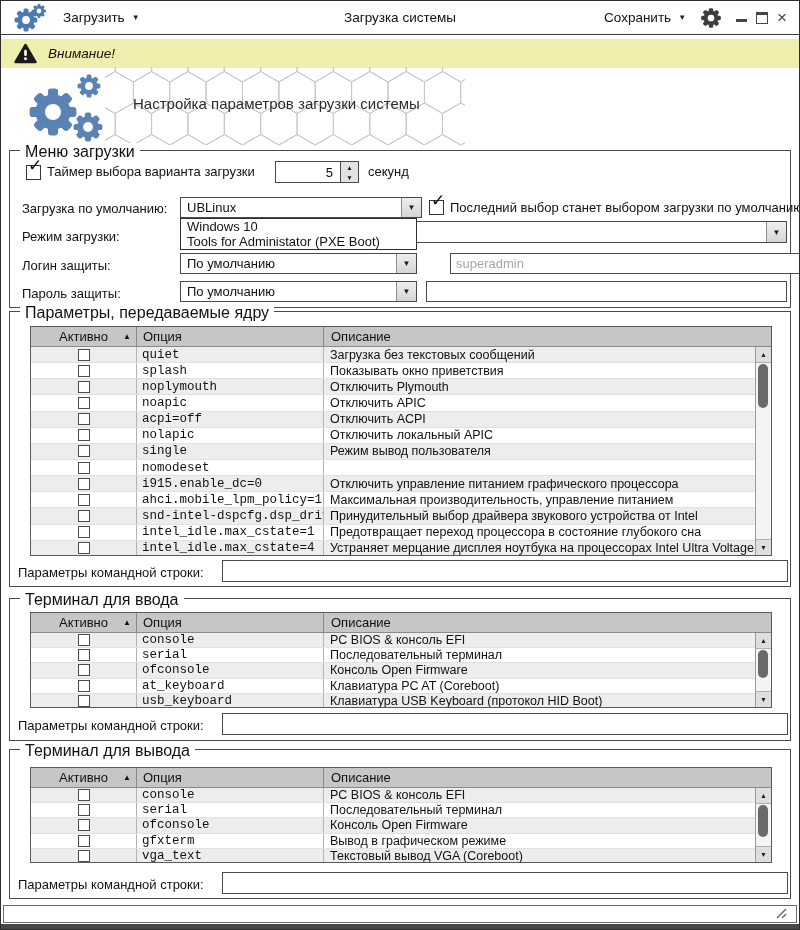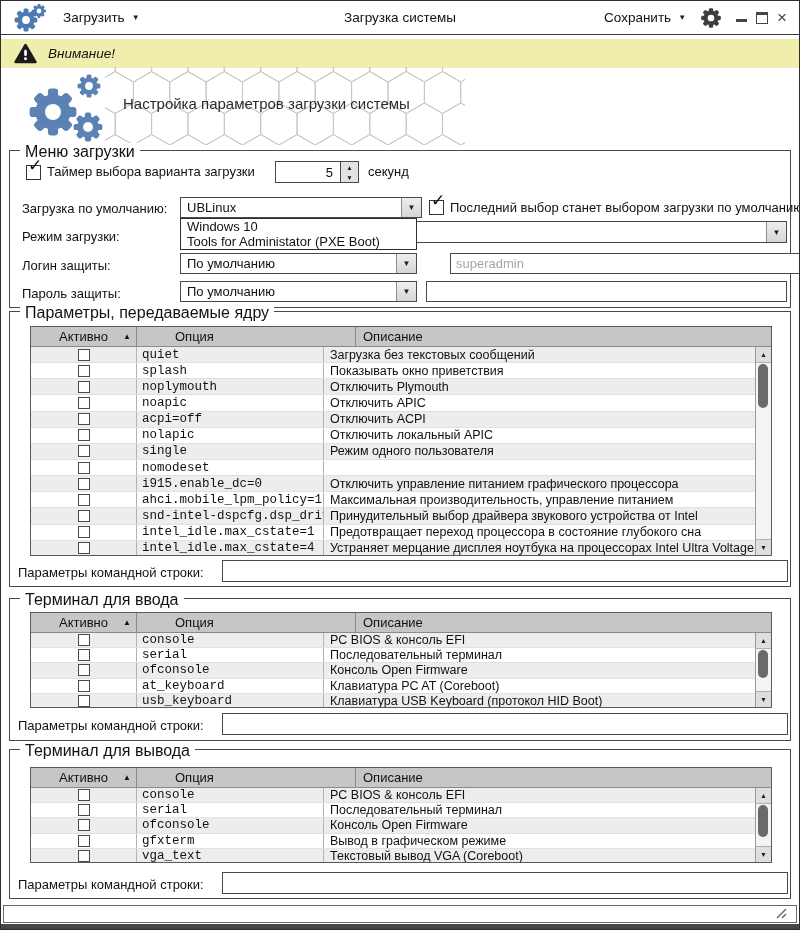--- a/index.html
+++ b/index.html
@@ -17,21 +17,21 @@
   .max-glyph{width:10px;height:8px;border:1.5px solid #454545;border-top-width:3px;}
   .close-glyph{font-size:17px;line-height:10px;color:#454545;}
 
   
   #warningbar{position:absolute;top:38px;left:0;right:0;height:29px;background:#efeead;display:flex;align-items:center;padding-left:13px;gap:11px;box-sizing:border-box;}
   #warningbar span{font-size:13.5px;font-style:italic;}
 
   
   #hex-wrap{position:absolute;left:104px;top:66px;width:360px;height:78px;overflow:hidden;}
   #app-logo{position:absolute;left:20px;top:70px;}
-  #head-title{position:absolute;left:122px;top:94px;font-size:15px;color:#2c2c2c;}
+  #head-title{position:absolute;left:132px;top:94px;font-size:15px;color:#2c2c2c;}
 
   
   .groupbox{position:absolute;border:1px solid #4a4a4a;box-sizing:border-box;}
   .gtitle{position:absolute;top:-8px;left:10px;background:#fff;padding:0 5px;font-size:16px;white-space:nowrap;}
 
   .lbl{position:absolute;font-size:13px;white-space:nowrap;}
   .mcb{position:absolute;width:13px;height:13px;border:1.5px solid #353535;background:#fff;}
   .mcb .mark{position:absolute;left:1px;top:-11px;font-size:17px;font-weight:600;color:#101010;}
 
   .combo{position:absolute;border:1px solid #4a4a4a;background:#fff;box-sizing:border-box;}
@@ -47,21 +47,21 @@
 
   .ddl{position:absolute;background:#fff;border:1px solid #2f2f2f;z-index:8;box-sizing:border-box;}
   .ddi{height:15px;display:flex;align-items:center;padding-left:6px;font-size:13px;white-space:nowrap;}
 
   
   .dtable{position:absolute;border:1px solid #5a5a5a;background:#fff;box-sizing:border-box;}
   .thead{display:flex;height:20px;background:#c6c6c6;border-bottom:1px solid #8a8a8a;box-sizing:border-box;font-size:13px;}
   .hc{display:flex;align-items:center;box-sizing:border-box;height:100%;}
   .hc1{width:106px;justify-content:center;position:relative;border-right:1px solid #8a8a8a;}
   .hc1 .sort{position:absolute;right:5px;top:5px;font-size:8px;color:#111;}
-  .hc2{width:187px;padding-left:6px;border-right:1px solid #8a8a8a;margin-left:32px;}
+  .hc2{width:187px;padding-left:6px;border-right:1px solid #8a8a8a;}
   .hc3{flex:1;padding-left:7px;}
   .tbody{position:absolute;top:20px;left:0;right:16px;bottom:0;overflow:hidden;}
   .trow{display:flex;box-sizing:border-box;border-bottom:1px solid #e1e1e1;}
   .trow:nth-of-type(odd){background:#ededed;}
   .t1 .trow{height:16.15px;}
   .t2 .trow{height:15.2px;}
   .tc{display:flex;align-items:center;box-sizing:border-box;white-space:nowrap;overflow:hidden;}
   .tc1{width:106px;justify-content:center;border-right:1px solid #b3b3b3;}
   .tc2{width:187px;padding:0 5px;border-right:1px solid #b3b3b3;font-size:12.5px;font-family:Liberation Mono, monospace;}
   .tc3{flex:1;padding:0 6px;font-size:12.5px;}
@@ -297,21 +297,21 @@
             </div>
             <div class="tc tc2">nolapic</div>
             <div class="tc tc3">Отключить локальный APIC</div>
           </div>
 
           <div class="trow">
             <div class="tc tc1">
               <span class="tcb"></span>
             </div>
             <div class="tc tc2">single</div>
-            <div class="tc tc3">Режим одного пользователя</div>
+            <div class="tc tc3">Режим вывод пользователя</div>
           </div>
 
           <div class="trow">
             <div class="tc tc1">
               <span class="tcb"></span>
             </div>
             <div class="tc tc2">nomodeset</div>
           </div>
 
           <div class="trow">

